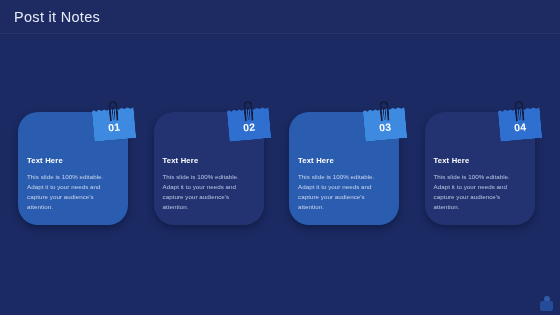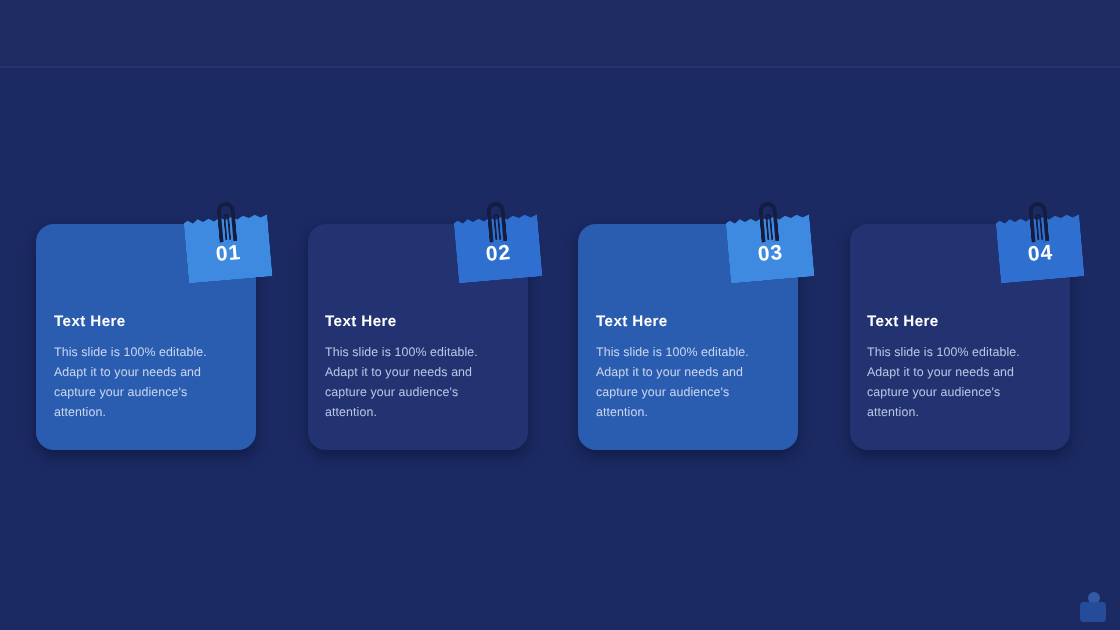--- a/index.html
+++ b/index.html
@@ -55,21 +55,21 @@
     width: 110px;
     height: 116px;
     margin-right: 29px;
   }
   .card {
     position: absolute;
     left: 0;
     top: 0;
     width: 110px;
     height: 113px;
-    border-radius: 9px;
+    border-radius: 20px;
     box-shadow: 0 3px 7px rgba(5,10,35,0.45);
     box-sizing: border-box;
     text-decoration: underline;
   }
   .card.light  { background: #2a5db0; }
   .card.dark   { background: #233372; }
 
   
   .note {
     position: absolute;
@@ -180,20 +180,21 @@
     border-radius: 50%;
     background: #4a8ae8;
   }
 </style>
 </head>
 <body>
 
 <div class="slide">
 
   <div class="header-band"></div>
+  <div class="page-title">Post it Notes</div>
 
   <div class="cards">
 
     <div class="card-wrap">
       <div class="card light">
         <div class="card-body">
           <div class="card-heading">Text Here</div>
           <div class="card-text">This slide is 100% editable. Adapt it to your needs and capture your audience's attention.</div>
         </div>
       </div>

